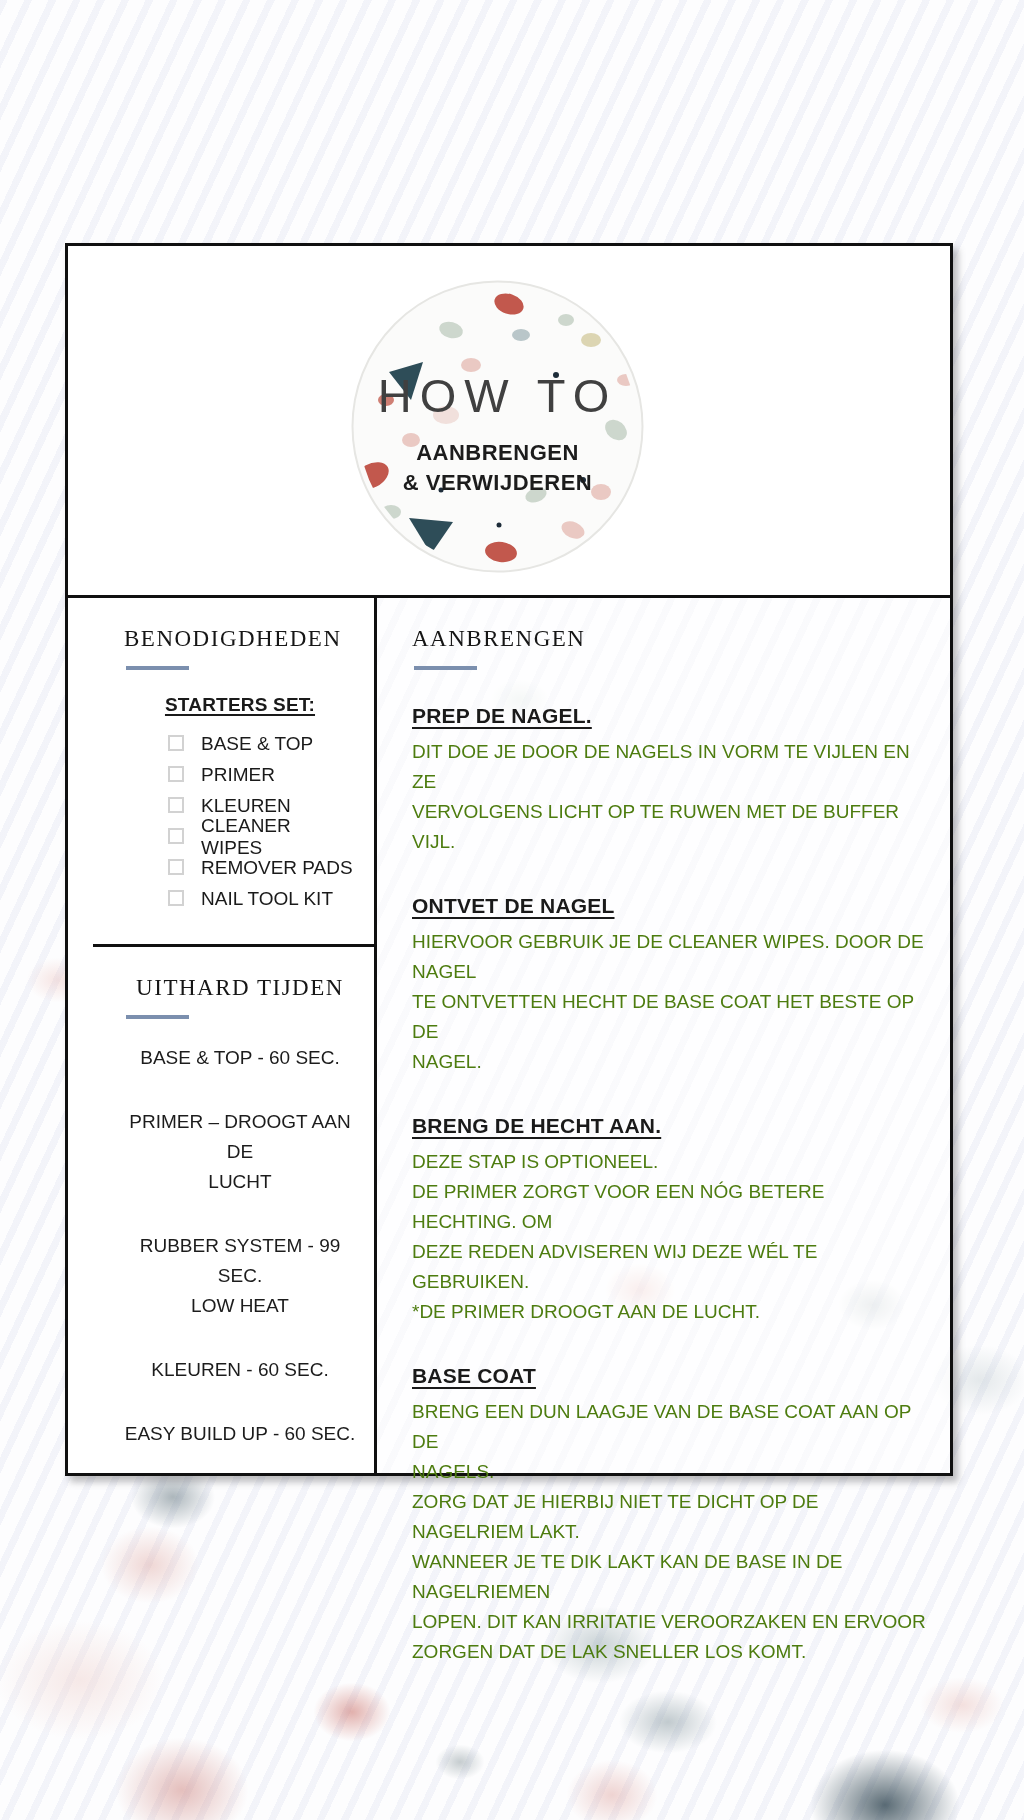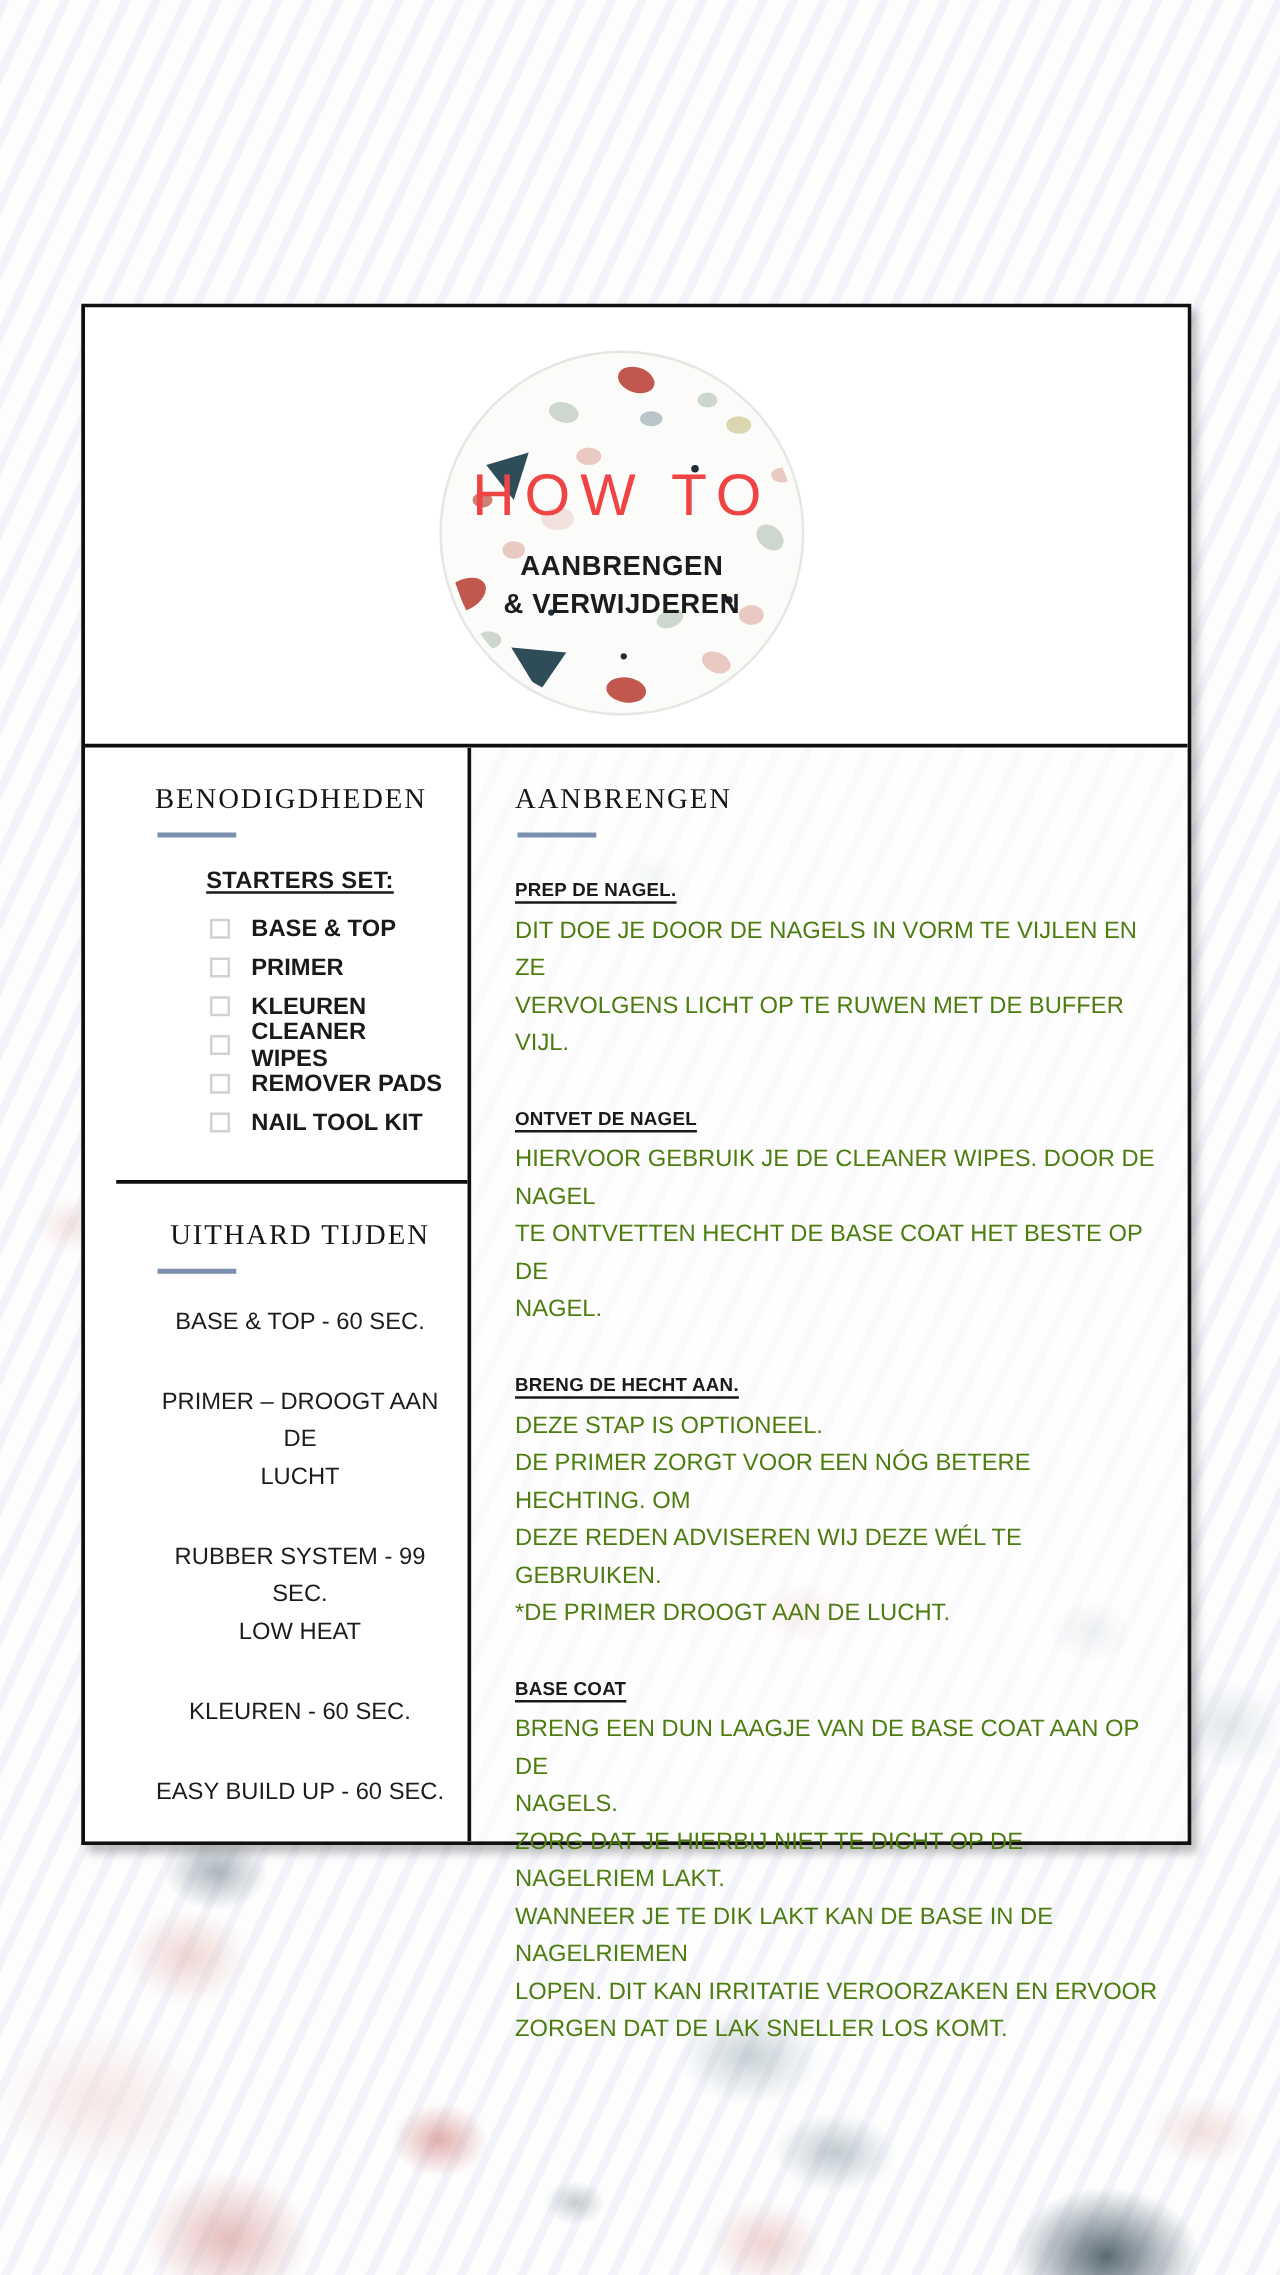--- a/index.html
+++ b/index.html
@@ -36,41 +36,41 @@
   .cols{flex:1;display:flex;min-height:0;}
   .left-col{flex:0 0 309px;border-right:3px solid #101010;display:flex;flex-direction:column;background:#ffffff;box-sizing:border-box;padding-left:25px;}
   .box-benodigdheden{flex:0 0 349px;border-bottom:3px solid #101010;box-sizing:border-box;padding:28px 18px 0 31px;}
   .box-uithard{flex:1;padding:28px 18px 0 31px;text-align:center;}
   .right-col{flex:1;background:rgba(255,255,255,0.55);padding:28px 24px 0 35px;box-sizing:border-box;}
 
   
   .logo{position:absolute;left:50%;top:34px;width:293px;height:293px;margin-left:-158px;}
   .logo svg{position:absolute;inset:0;}
   .logo-title{position:absolute;left:0;top:88px;width:100%;text-align:center;
-    font-size:47px;font-weight:200;letter-spacing:8px;color:#ef4444;font-stretch:expanded;}
+    font-size:47px;font-weight:200;letter-spacing:8px;color:#404040;font-stretch:expanded;}
   .logo-sub{position:absolute;left:0;top:158px;width:100%;text-align:center;
     font-size:22px;font-weight:600;letter-spacing:0.5px;line-height:30px;color:#1c1c1c;font-stretch:condensed;}
 
   
   .heading{font-family:"Liberation Serif","DejaVu Serif",serif;font-size:23px;letter-spacing:1.5px;color:#161616;}
   .rule{width:63px;height:4px;background:#7b8fae;margin:14px 0 24px 2px;}
 
   
   .list-title{font-size:19px;font-weight:700;letter-spacing:0.2px;
     text-decoration:underline;text-decoration-thickness:2px;text-underline-offset:3px;margin-bottom:12px;text-align:center;}
   .check-list{padding-left:44px;}
-  .check-item{display:flex;align-items:center;height:31px;font-size:19px;font-weight:bold;}
+  .check-item{display:flex;align-items:center;height:31px;font-size:19px;}
   .checkbox{width:12px;height:12px;border:2px solid #d2d2d2;margin-right:17px;margin-top:-2px;flex:none;}
 
   
   .time-entry{font-size:19px;line-height:30px;white-space:pre-line;margin-bottom:34px;color:#1c1c1c;}
 
   
   .step{margin-bottom:37px;max-width:540px;}
-  .step-title{font-size:15px;font-weight:700;letter-spacing:0.2px;
+  .step-title{font-size:21px;font-weight:700;letter-spacing:0.2px;
     text-decoration:underline;text-decoration-thickness:2px;text-underline-offset:4px;margin-bottom:9px;margin-top:34px;}
   .step-body{font-size:19px;line-height:30px;white-space:pre-line;color:#4d7c0f;}
 </style>
 </head>
 <body>
 
 <div class="page">
   <div class="bg-art"></div>
 
   <div class="sheet">

